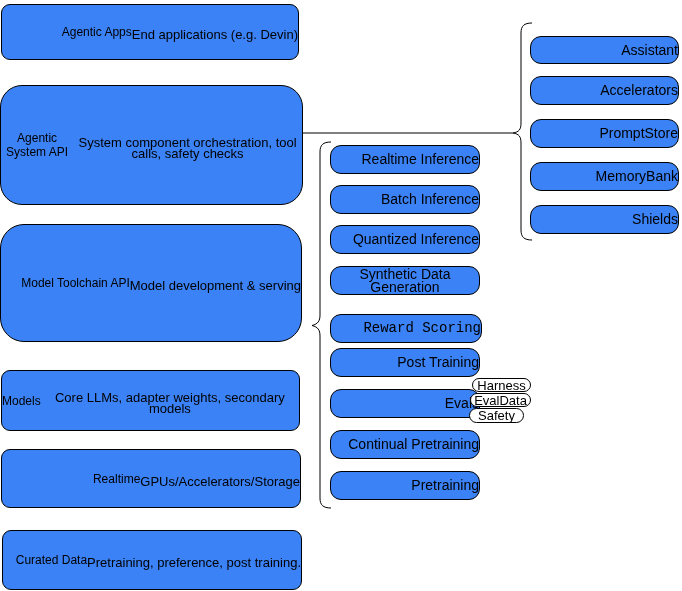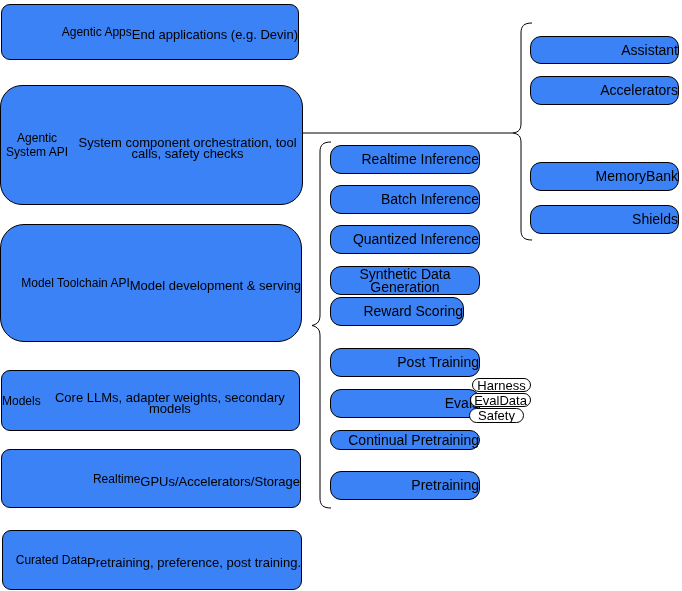--- a/index.html
+++ b/index.html
@@ -96,28 +96,29 @@
 
   <div class="node layer" style="left:2px; top:530px; width:300px; height:60px;">
     <div class="title">Curated Data</div>
     <div class="sub">Pretraining, preference, post training.</div>
   </div>
 
   <div class="node midbox" style="left:330px; top:145px; width:150px; height:29px;">Realtime Inference</div>
   <div class="node midbox" style="left:330px; top:185px; width:150px; height:29px;">Batch Inference</div>
   <div class="node midbox" style="left:330px; top:225px; width:150px; height:29px;">Quantized Inference</div>
   <div class="node midbox" style="left:330px; top:266px; width:150px; height:29px;">Synthetic Data Generation</div>
-  <div class="node midbox" style="left:330px; top:297px; width:134px; height:29px;">Reward Scoring</div>
+  <div class="node midbox" style="left:330px; top:314px; width:152px; height:29px;font-family:Liberation Mono, monospace;">Reward Scoring</div>
   <div class="node midbox" style="left:330px; top:348px; width:150px; height:29px;">Post Training</div>
   <div class="node midbox" style="left:330px; top:389px; width:150px; height:29px;">Evals</div>
-  <div class="node midbox" style="left:330px; top:430px; width:150px; height:20px;">Continual Pretraining</div>
+  <div class="node midbox" style="left:330px; top:430px; width:150px; height:29px;">Continual Pretraining</div>
   <div class="node midbox" style="left:330px; top:471px; width:150px; height:29px;">Pretraining</div>
 
   <div class="pill" style="left:472px; top:378px; width:59px; height:14px;">Harness</div>
   <div class="pill" style="left:470px; top:393px; width:61px; height:14px;">EvalData</div>
   <div class="pill" style="left:469px; top:408px; width:55px; height:15px;">Safety</div>
 
   <div class="node rightbox" style="left:530px; top:36px; width:149px; height:28px;">Assistant</div>
   <div class="node rightbox" style="left:530px; top:76px; width:149px; height:29px;">Accelerators</div>
+  <div class="node rightbox" style="left:530px; top:119px; width:149px; height:29px;">PromptStore</div>
   <div class="node rightbox" style="left:530px; top:162px; width:149px; height:29px;padding-left:11px;">MemoryBank</div>
   <div class="node rightbox" style="left:530px; top:205px; width:149px; height:29px;">Shields</div>
 
 </div>
 
 </body></html>

